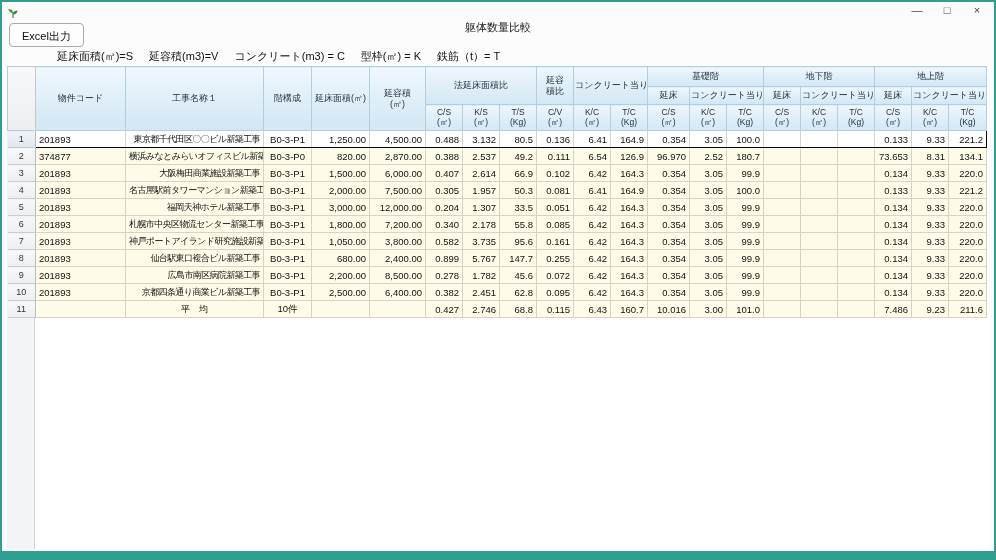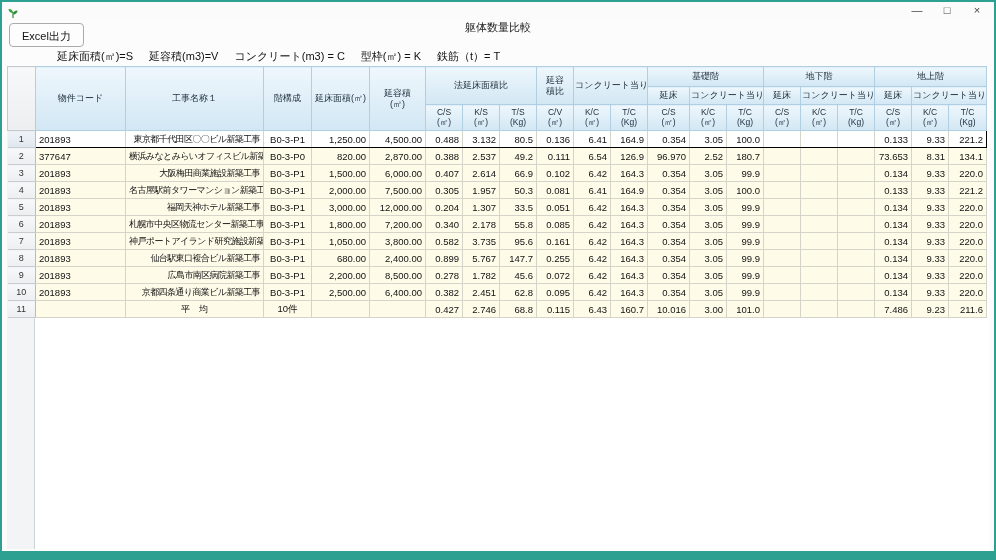--- a/index.html
+++ b/index.html
@@ -224,21 +224,21 @@
             <td class="val">100.0</td>
             <td class="val"></td>
             <td class="val"></td>
             <td class="val"></td>
             <td class="val">0.133</td>
             <td class="val">9.33</td>
             <td class="val">221.2</td>
           </tr>
           <tr>
             <td class="rn">2</td>
-            <td class="code">377647</td>
+            <td class="code">374877</td>
             <td class="name">横浜みなとみらいオフィスビル新築工事</td>
             <td class="floors">B0-3-P0</td>
             <td class="val">820.00</td>
             <td class="val">2,870.00</td>
             <td class="val">0.388</td>
             <td class="val">2.537</td>
             <td class="val">49.2</td>
             <td class="val">0.111</td>
             <td class="val">6.54</td>
             <td class="val">126.9</td>

